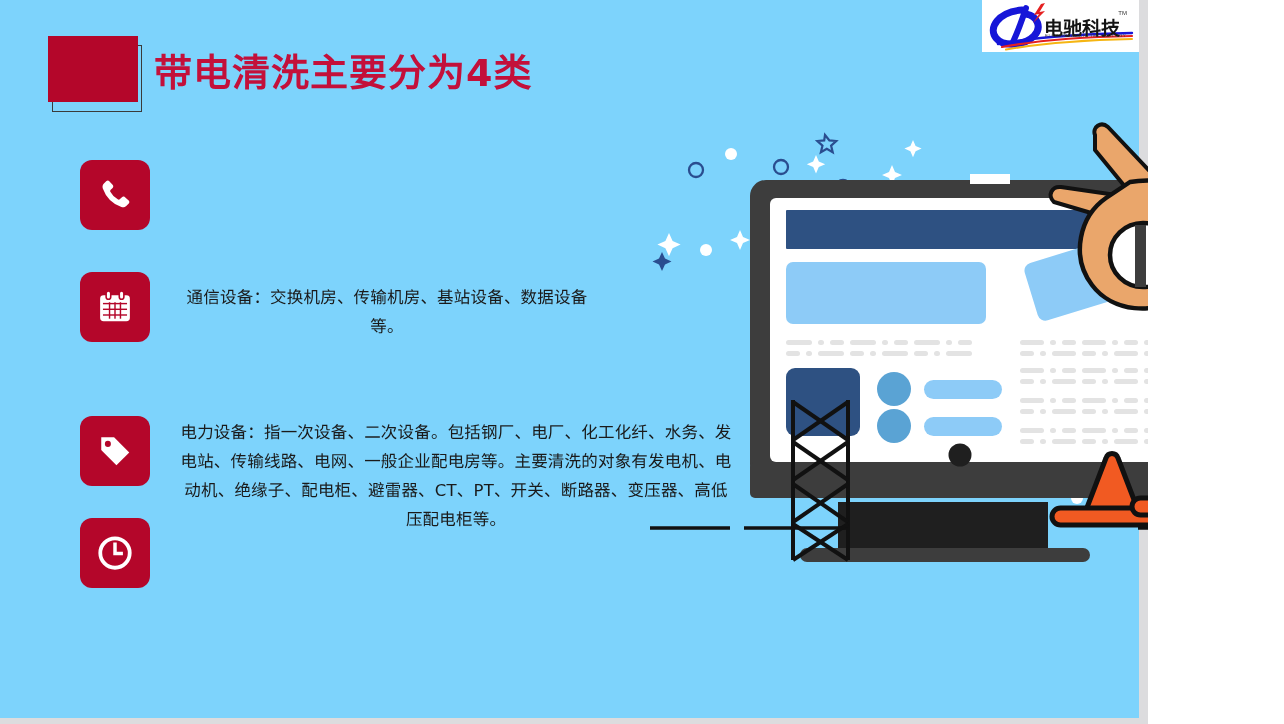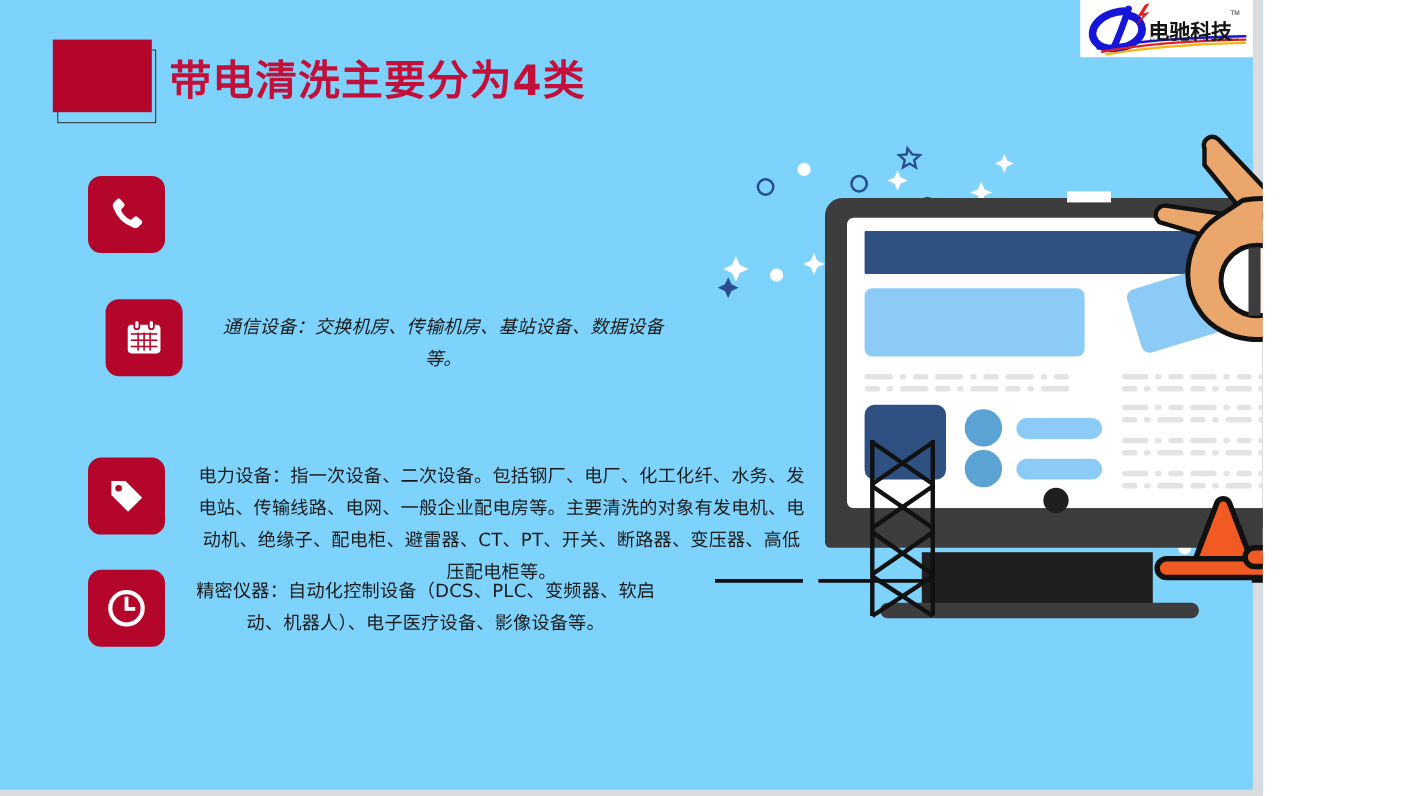--- a/index.html
+++ b/index.html
@@ -138,21 +138,21 @@
   .bullet-icon svg { display: block; }
   .bullet-text {
     margin-left: 27px;
     font-size: 16.5px;
     line-height: 29px;
     color: #1a1a1a;
     font-family: "DejaVu Sans", sans-serif;
     letter-spacing: 0.2px;
   }
   .b1 { left: 0;  top: 0;   }
-  .b2 { left: 16px;  top: 112; font-style: italic; }
+  .b2 { left: 0;  top: 112; }
   .b3 { left: 0;  top: 228; margin-top: 28px; }
   .b4 { left: 0;  top: 358; }
 
   .b1 .bullet-text { width: 420px; padding-top: 11px; }
   .b2 .bullet-text { width: 420px; padding-top: 11px; }
   .b3 .bullet-text { width: 558px; padding-top: 2px; }
   .b4 .bullet-text { width: 420px; padding-top: 5px; }
 
   
   .illustration {
@@ -232,21 +232,20 @@
       <div class="bullet-text">电力设备：指一次设备、二次设备。包括钢厂、电厂、化工化纤、水务、发电站、传输线路、电网、一般企业配电房等。主要清洗的对象有发电机、电动机、绝缘子、配电柜、避雷器、CT、PT、开关、断路器、变压器、高低压配电柜等。</div>
     </div>
 
     <div class="bullet b4" style="top:358px">
       <div class="bullet-icon">
         <svg width="38" height="38" viewBox="0 0 24 24">
           <circle cx="12" cy="12" r="9.3" fill="none" stroke="#ffffff" stroke-width="2.4"></circle>
           <path d="M12 5.4v6.9h5.0" fill="none" stroke="#ffffff" stroke-width="2.2" stroke-linecap="butt"></path>
         </svg>
       </div>
-      <div class="bullet-text">精密仪器：自动化控制设备（DCS、PLC、变频器、软启动、机器人）、电子医疗设备、影像设备等。</div>
     </div>
 
   </div>
 
   <div class="illustration">
     <svg width="644" height="480" viewBox="0 0 644 480">
 
       <g stroke="#2a4d8f" fill="none">
         <circle cx="141" cy="57" r="7" stroke-width="2.3"></circle>
         <circle cx="56" cy="60" r="7" stroke-width="2.3"></circle>

